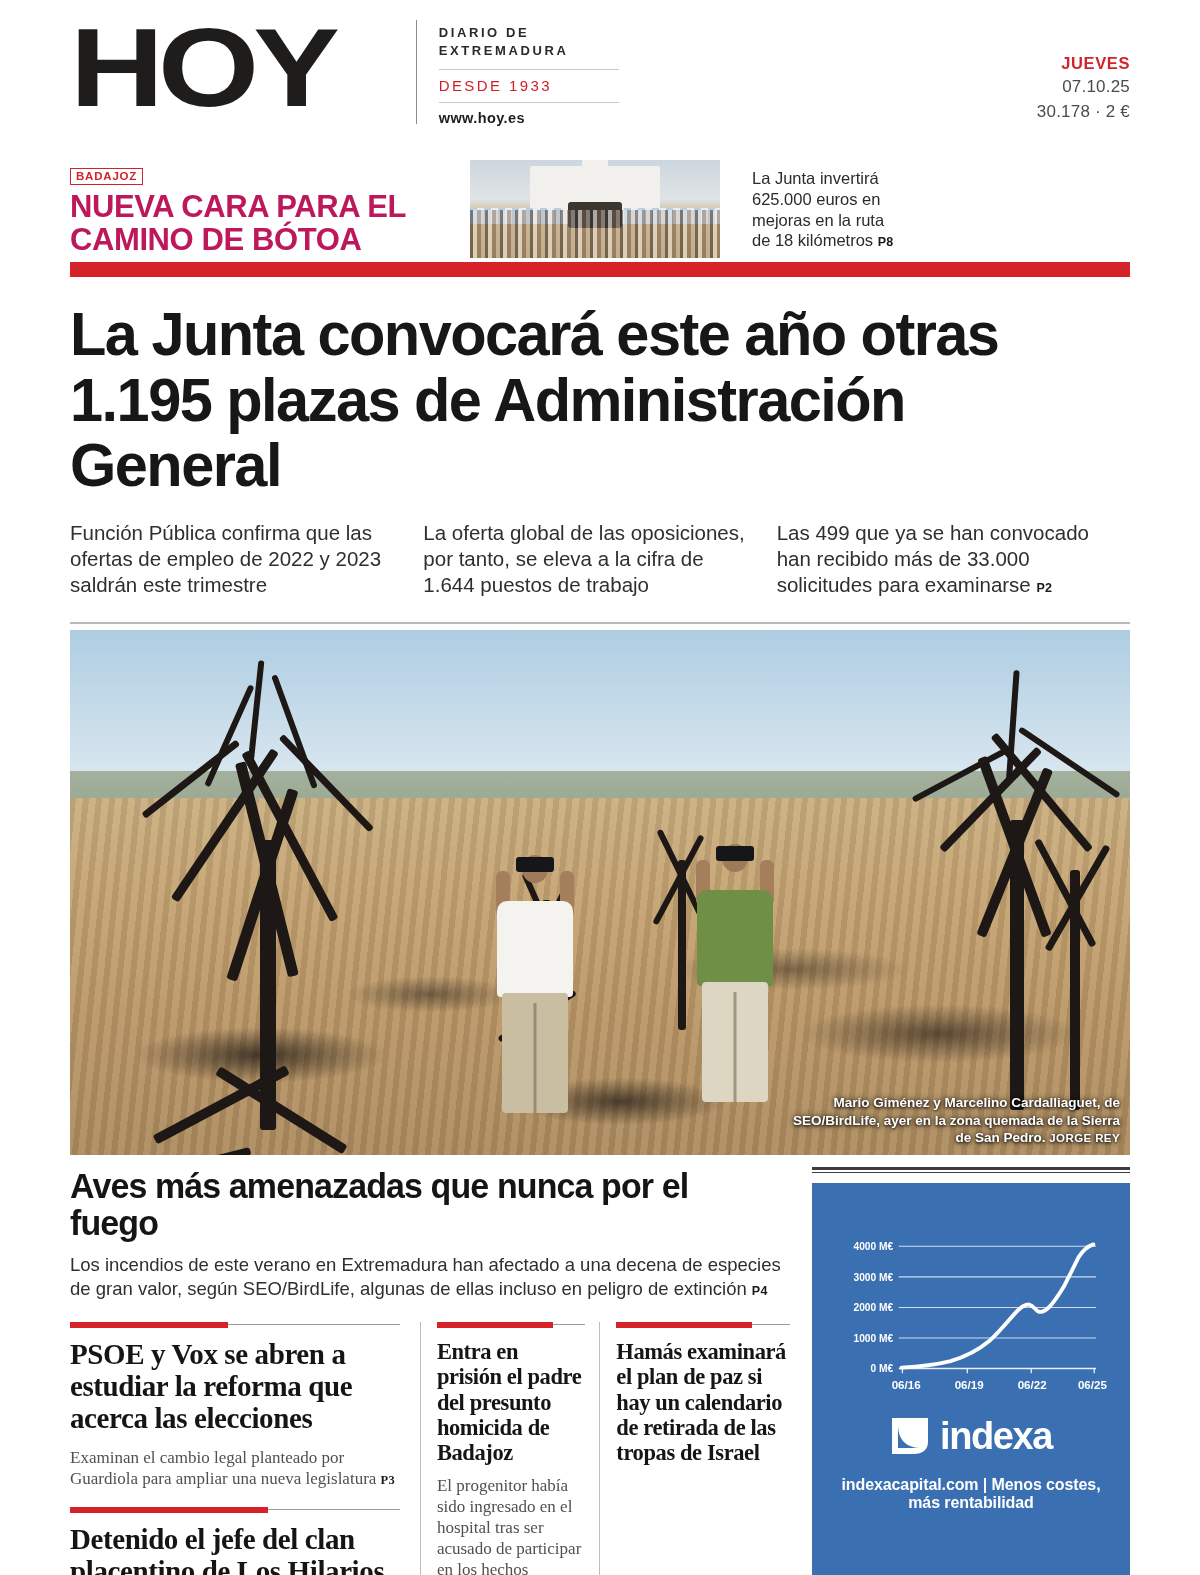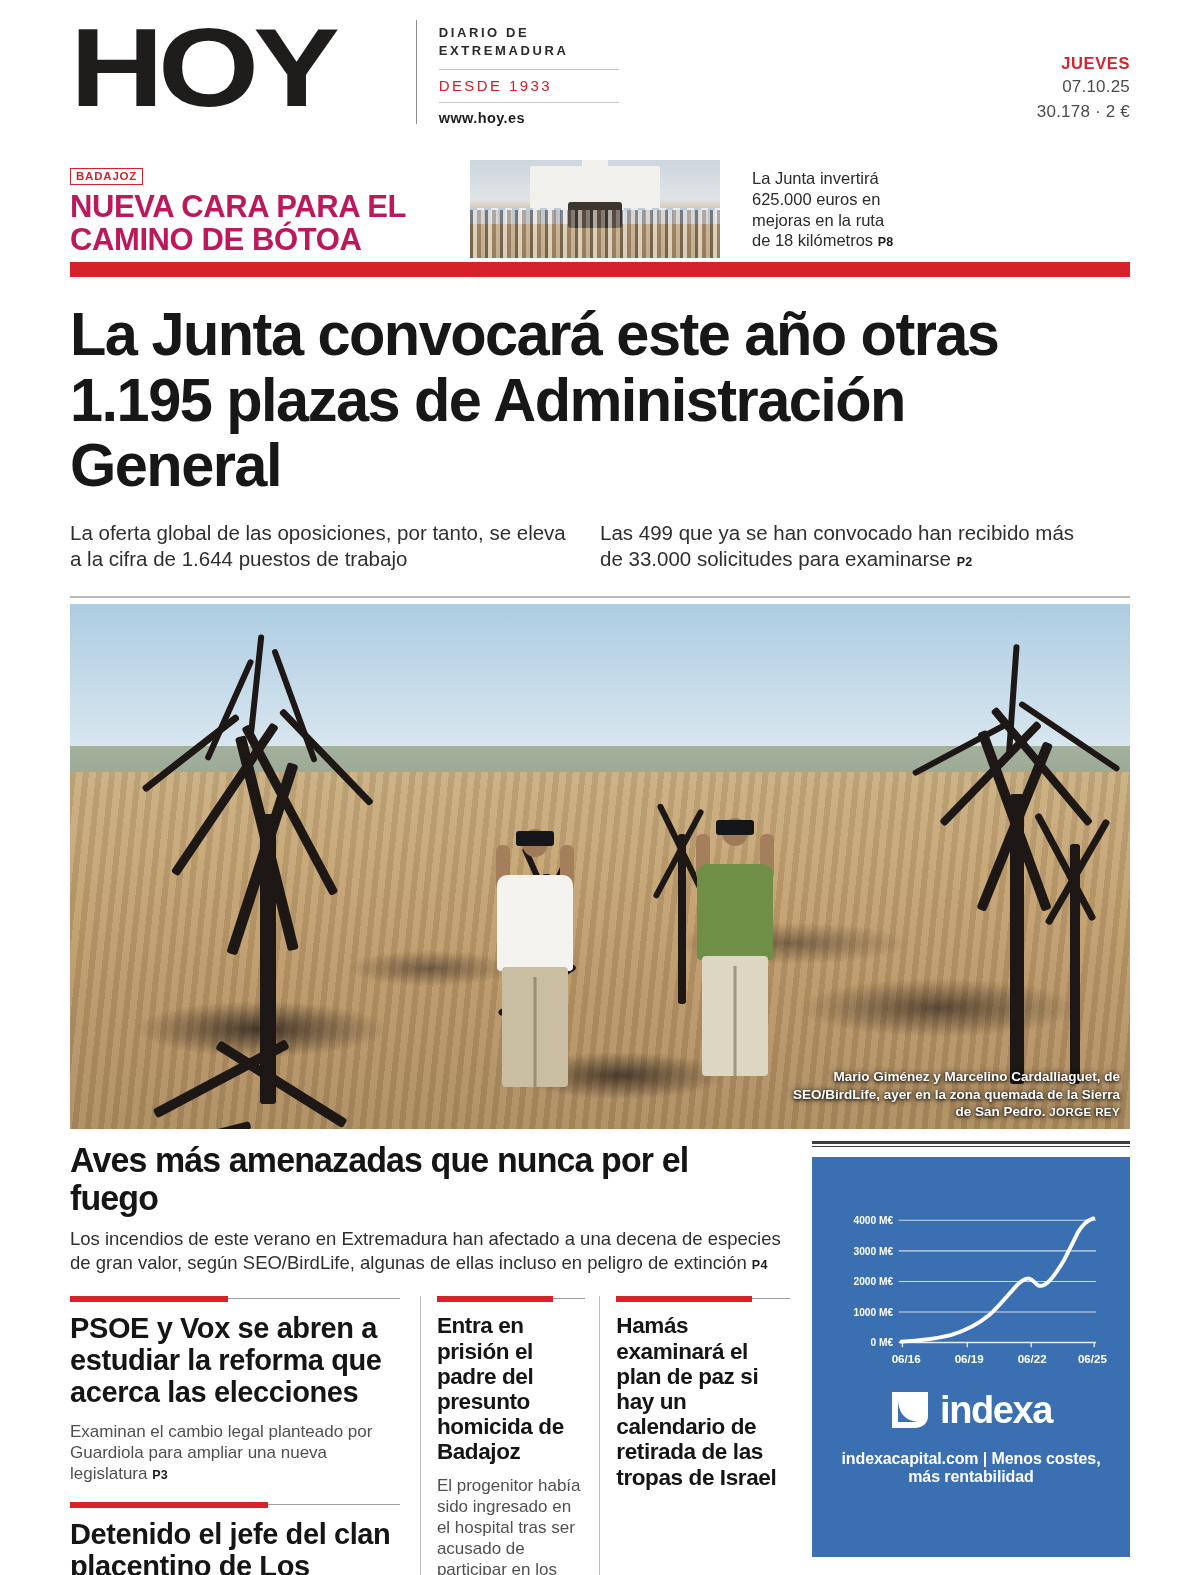--- a/index.html
+++ b/index.html
@@ -164,21 +164,21 @@
   .aves-deck {
     font-size: 18.5px; line-height: 1.27; color: #2f2f2f; margin-top: 11px; font-weight: 400;
   }
 
   .bottom-cols { display: flex; margin-top: 22px; }
   .bcol { position: relative; }
   .bcol.c1 { width: 360px; padding-right: 20px; }
   .bcol.c2 { width: 184px; padding: 0 14px 0 16px; border-left: 1px solid #bdbdbd; }
   .bcol.c3 { width: 196px; padding-left: 16px; border-left: 1px solid #bdbdbd; }
 
-  .story { position: relative; }
+  .story { position: relative; font-family: Liberation Serif, serif; }
   .story + .story { margin-top: 18px; }
   .topline { position: relative; height: 8px; margin-bottom: 9px; }
   .topline:before { content: ""; position: absolute; left: 0; top: 2px; right: 0; height: 1px; background: #9d9d9d; }
   .topline:after { content: ""; position: absolute; left: 0; top: 0; width: 48%; height: 6px; background: #d6232a; }
   .topline.w60:after { width: 60%; }
   .topline.w78:after { width: 78%; }
 
   .st-head { font-weight: 700; color: #151515; letter-spacing: -0.4px; line-height: 1.1; }
   .c1 .st-head { font-size: 29px; }
   .c2 .st-head, .c3 .st-head { font-size: 22.5px; line-height: 1.12; }
@@ -249,20 +249,23 @@
   </div>
 
   <div class="redbar"></div>
 
   <div class="main-head">
     <div>La Junta convocará este año otras</div>
     <div>1.195 plazas de Administración General</div>
   </div>
 
   <div class="decks">
+    <div class="deck">
+      <span>Función Pública confirma que las ofertas de empleo de 2022 y 2023 saldrán este trimestre</span>
+    </div>
     <div class="deck">
       <span>La oferta global de las oposiciones, por tanto, se eleva a la cifra de 1.644 puestos de trabajo</span>
     </div>
     <div class="deck">
       <span>Las 499 que ya se han convocado han recibido más de 33.000 solicitudes para examinarse</span>
       <span class="pg">P2</span>
     </div>
   </div>
 
   <div class="hr-main"></div>

